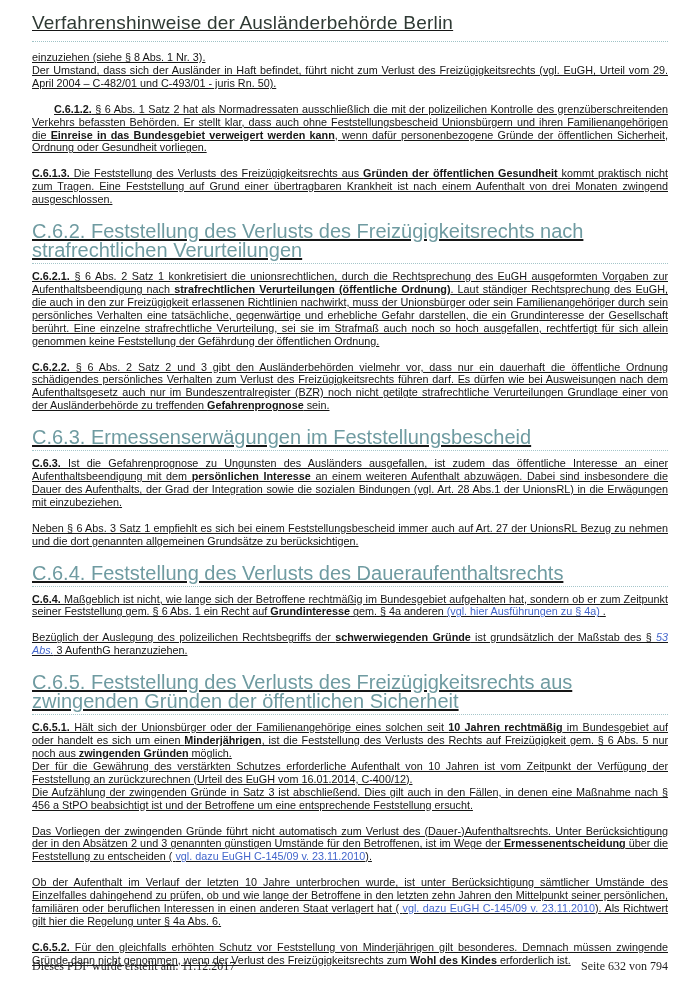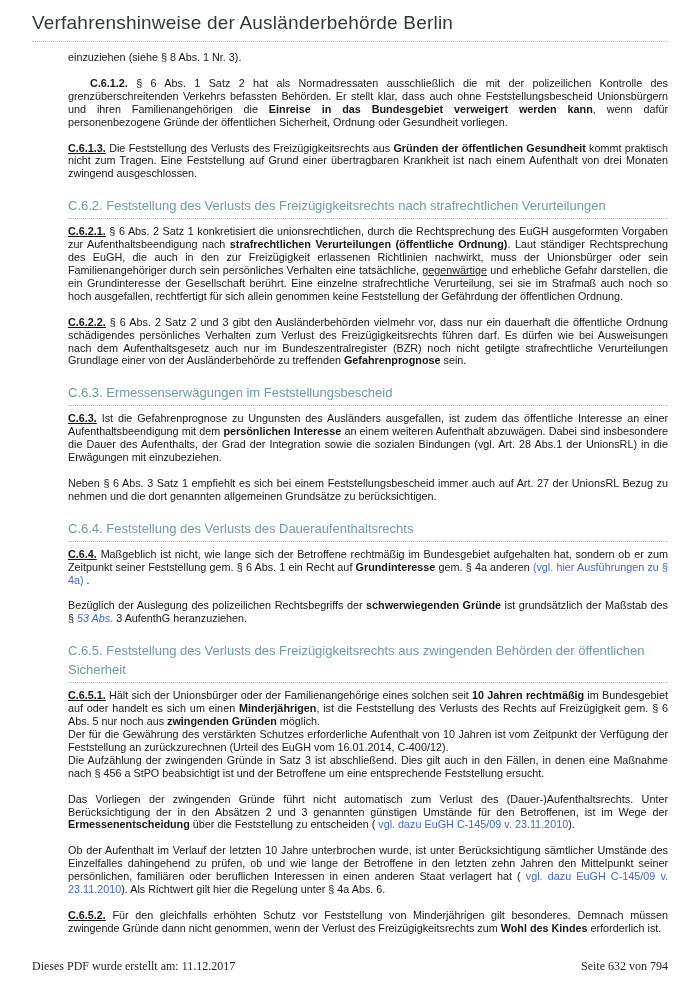--- a/index.html
+++ b/index.html
@@ -7,42 +7,42 @@
     width:700px;height:990px;
     background:#ffffff;
     font-family:"Liberation Sans","DejaVu Sans",sans-serif;
     color:#161616;
     position:relative;
     overflow:hidden;
   }
   .page{
     padding:12px 32px 0 32px;
     box-sizing:border-box;
+    text-decoration:underline;
   }
   .doc-title{
     font-size:19px;
     color:#2f3a34;
     font-weight:400;
     letter-spacing:.2px;
     padding-bottom:7px;
     border-bottom:1px dotted #9fc2c6;
     margin-bottom:9px;
   }
   .content{
     font-size:10.8px;
     line-height:12.9px;
-    margin-left:36px;
   }
   .p{
     text-align:justify;
     margin:0 0 13px 0;
   }
   .p.indent{text-indent:22px;}
   .h2{
-    font-size:13px;
+    font-size:20px;
     line-height:19px;
     color:#6f9ba1;
     font-weight:400;
     text-align:left;
     border-bottom:1px dotted #a5c6ca;
     padding-bottom:3px;
     margin:16px 0 6px 0;
   }
   .b{font-weight:bold;}
   .u{text-decoration:underline;}
@@ -58,33 +58,33 @@
     font-family:Liberation Serif, serif;
   }
 </style>
 </head>
 <body>
 
 <div class="page">
   <div class="doc-title">Verfahrenshinweise der Ausländerbehörde Berlin</div>
 
   <div class="content" id="doc-content">
-      <div class="p"><span>einzuziehen (siehe § 8 Abs. 1 Nr. 3).</span><br></div>
+      <div class="p"><span>einzuziehen (siehe § 8 Abs. 1 Nr. 3).</span><br><span>Der Umstand, dass sich der Ausländer in Haft befindet, führt nicht zum Verlust des Freizügigkeitsrechts (vgl. EuGH, Urteil vom 29. April 2004 – C-482/01 und C-493/01 - juris Rn. 50).</span></div>
       <div class="p indent"><span class="b">C.6.1.2.</span><span> § 6 Abs. 1 Satz 2 hat als Normadressaten ausschließlich die mit der polizeilichen Kontrolle des grenzüberschreitenden Verkehrs befassten Behörden. Er stellt klar, dass auch ohne Feststellungsbescheid Unionsbürgern und ihren Familienangehörigen die </span><span class="b">Einreise in das Bundesgebiet verweigert werden kann</span><span>, wenn dafür personenbezogene Gründe der öffentlichen Sicherheit, Ordnung oder Gesundheit vorliegen.</span></div>
       <div class="p"><span class="b u">C.6.1.3.</span><span> Die Feststellung des Verlusts des Freizügigkeitsrechts aus </span><span class="b">Gründen der öffentlichen Gesundheit</span><span> kommt praktisch nicht zum Tragen. Eine Feststellung auf Grund einer übertragbaren Krankheit ist nach einem Aufenthalt von drei Monaten zwingend ausgeschlossen.</span></div>
       <div class="h2"><span>C.6.2. Feststellung des Verlusts des Freizügigkeitsrechts nach strafrechtlichen Verurteilungen</span></div>
       <div class="p"><span class="b u">C.6.2.1.</span><span> § 6 Abs. 2 Satz 1 konkretisiert die unionsrechtlichen, durch die Rechtsprechung des EuGH ausgeformten Vorgaben zur Aufenthaltsbeendigung nach </span><span class="b">strafrechtlichen Verurteilungen (öffentliche Ordnung)</span><span>. Laut ständiger Rechtsprechung des EuGH, die auch in den zur Freizügigkeit erlassenen Richtlinien nachwirkt, muss der Unionsbürger oder sein Familienangehöriger durch sein persönliches Verhalten eine tatsächliche, </span><span class="u">gegenwärtige</span><span> und erhebliche Gefahr darstellen, die ein Grundinteresse der Gesellschaft berührt. Eine einzelne strafrechtliche Verurteilung, sei sie im Strafmaß auch noch so hoch ausgefallen, rechtfertigt für sich allein genommen keine Feststellung der Gefährdung der öffentlichen Ordnung.</span></div>
       <div class="p"><span class="b u">C.6.2.2.</span><span> § 6 Abs. 2 Satz 2 und 3 gibt den Ausländerbehörden vielmehr vor, dass nur ein dauerhaft die öffentliche Ordnung schädigendes persönliches Verhalten zum Verlust des Freizügigkeitsrechts führen darf. Es dürfen wie bei Ausweisungen nach dem Aufenthaltsgesetz auch nur im Bundeszentralregister (BZR) noch nicht getilgte strafrechtliche Verurteilungen Grundlage einer von der Ausländerbehörde zu treffenden </span><span class="b">Gefahrenprognose</span><span> sein.</span></div>
       <div class="h2"><span>C.6.3. Ermessenserwägungen im Feststellungsbescheid</span></div>
       <div class="p"><span class="b u">C.6.3.</span><span> Ist die Gefahrenprognose zu Ungunsten des Ausländers ausgefallen, ist zudem das öffentliche Interesse an einer Aufenthaltsbeendigung mit dem </span><span class="b">persönlichen Interesse</span><span> an einem weiteren Aufenthalt abzuwägen. Dabei sind insbesondere die Dauer des Aufenthalts, der Grad der Integration sowie die sozialen Bindungen (vgl. Art. 28 Abs.1 der UnionsRL) in die Erwägungen mit einzubeziehen.</span></div>
       <div class="p"><span>Neben § 6 Abs. 3 Satz 1 empfiehlt es sich bei einem Feststellungsbescheid immer auch auf Art. 27 der UnionsRL Bezug zu nehmen und die dort genannten allgemeinen Grundsätze zu berücksichtigen.</span></div>
       <div class="h2"><span>C.6.4. Feststellung des Verlusts des Daueraufenthaltsrechts</span></div>
       <div class="p"><span class="b u">C.6.4.</span><span> Maßgeblich ist nicht, wie lange sich der Betroffene rechtmäßig im Bundesgebiet aufgehalten hat, sondern ob er zum Zeitpunkt seiner Feststellung gem. § 6 Abs. 1 ein Recht auf </span><span class="b">Grundinteresse</span><span> gem. § 4a anderen </span><span class="l">(vgl. hier Ausführungen zu § 4a)</span><span> .</span></div>
       <div class="p"><span>Bezüglich der Auslegung des polizeilichen Rechtsbegriffs der </span><span class="b">schwerwiegenden Gründe</span><span> ist grundsätzlich der Maßstab des § </span><span class="i l">53 Abs.</span><span> 3 AufenthG heranzuziehen.</span></div>
-      <div class="h2"><span>C.6.5. Feststellung des Verlusts des Freizügigkeitsrechts aus zwingenden Behörden der öffentlichen Sicherheit</span></div>
+      <div class="h2"><span>C.6.5. Feststellung des Verlusts des Freizügigkeitsrechts aus zwingenden Gründen der öffentlichen Sicherheit</span></div>
       <div class="p"><span class="b u">C.6.5.1.</span><span> Hält sich der Unionsbürger oder der Familienangehörige eines solchen seit </span><span class="b">10 Jahren rechtmäßig</span><span> im Bundesgebiet auf oder handelt es sich um einen </span><span class="b">Minderjährigen</span><span>, ist die Feststellung des Verlusts des Rechts auf Freizügigkeit gem. § 6 Abs. 5  nur noch aus </span><span class="b">zwingenden Gründen</span><span> möglich.</span><br><span>Der für die Gewährung des verstärkten Schutzes erforderliche Aufenthalt von 10 Jahren ist vom Zeitpunkt der Verfügung der Feststellung an zurückzurechnen (Urteil des EuGH vom 16.01.2014, C-400/12).</span><br><span>Die Aufzählung der zwingenden Gründe in Satz 3 ist abschließend. Dies gilt auch in den Fällen, in denen eine Maßnahme nach § 456 a  StPO beabsichtigt ist und der Betroffene um eine entsprechende Feststellung ersucht.</span></div>
       <div class="p"><span>Das Vorliegen der zwingenden Gründe führt nicht automatisch zum Verlust des (Dauer-)Aufenthaltsrechts. Unter Berücksichtigung der in den Absätzen 2 und 3 genannten günstigen Umstände für den Betroffenen, ist im Wege der </span><span class="b">Ermessenentscheidung</span><span> über die Feststellung zu entscheiden ( </span><span class="l">vgl. dazu EuGH C-145/09 v. 23.11.2010</span><span>).</span></div>
       <div class="p"><span>Ob der Aufenthalt im Verlauf der letzten 10 Jahre unterbrochen wurde, ist unter Berücksichtigung sämtlicher Umstände des Einzelfalles dahingehend zu prüfen, ob und wie lange der Betroffene in den letzten zehn Jahren den Mittelpunkt seiner persönlichen, familiären oder beruflichen Interessen in einen anderen Staat verlagert hat ( </span><span class="l">vgl. dazu EuGH C-145/09 v. 23.11.2010</span><span>). Als Richtwert gilt hier die Regelung unter § 4a Abs. 6.</span></div>
       <div class="p"><span class="b u">C.6.5.2.</span><span> Für den gleichfalls erhöhten Schutz vor Feststellung von Minderjährigen gilt besonderes. Demnach müssen zwingende Gründe dann nicht genommen, wenn der Verlust des Freizügigkeitsrechts zum </span><span class="b">Wohl des Kindes</span><span> erforderlich ist.</span></div>
     </div>
 </div>
 
 <div class="footer">
   <span>Dieses PDF wurde erstellt am: 11.12.2017</span>
   <span>Seite 632 von 794</span>

